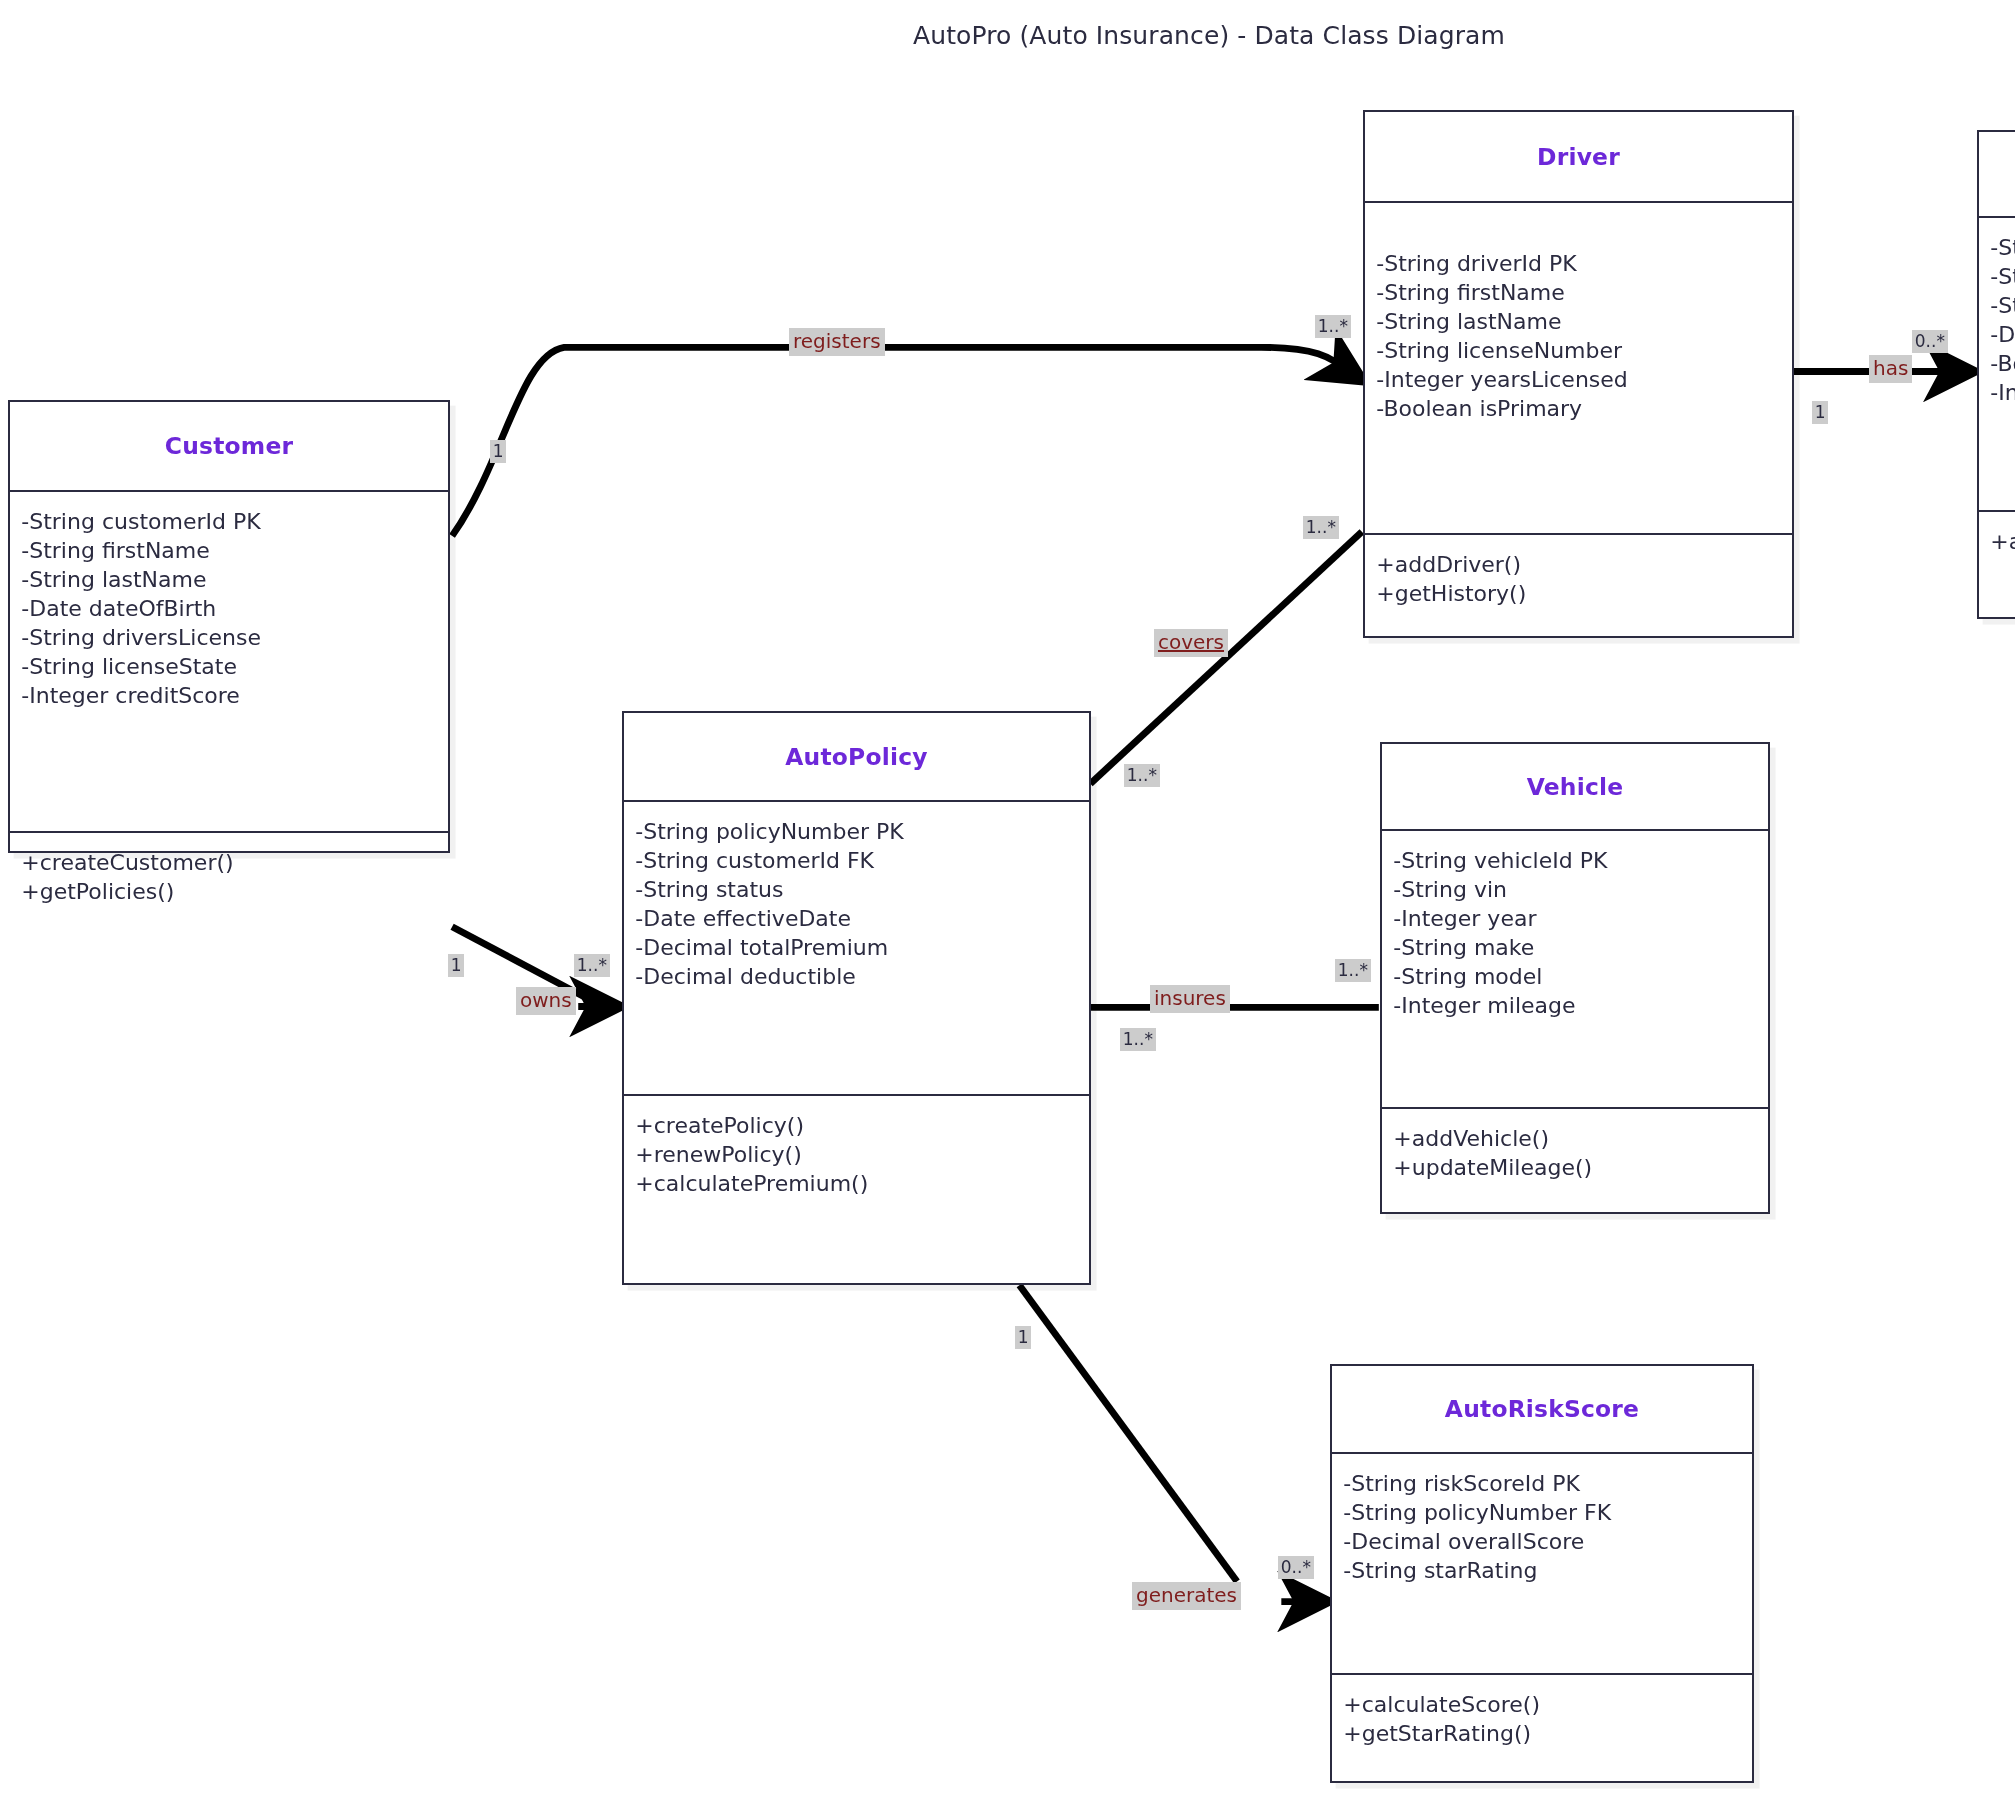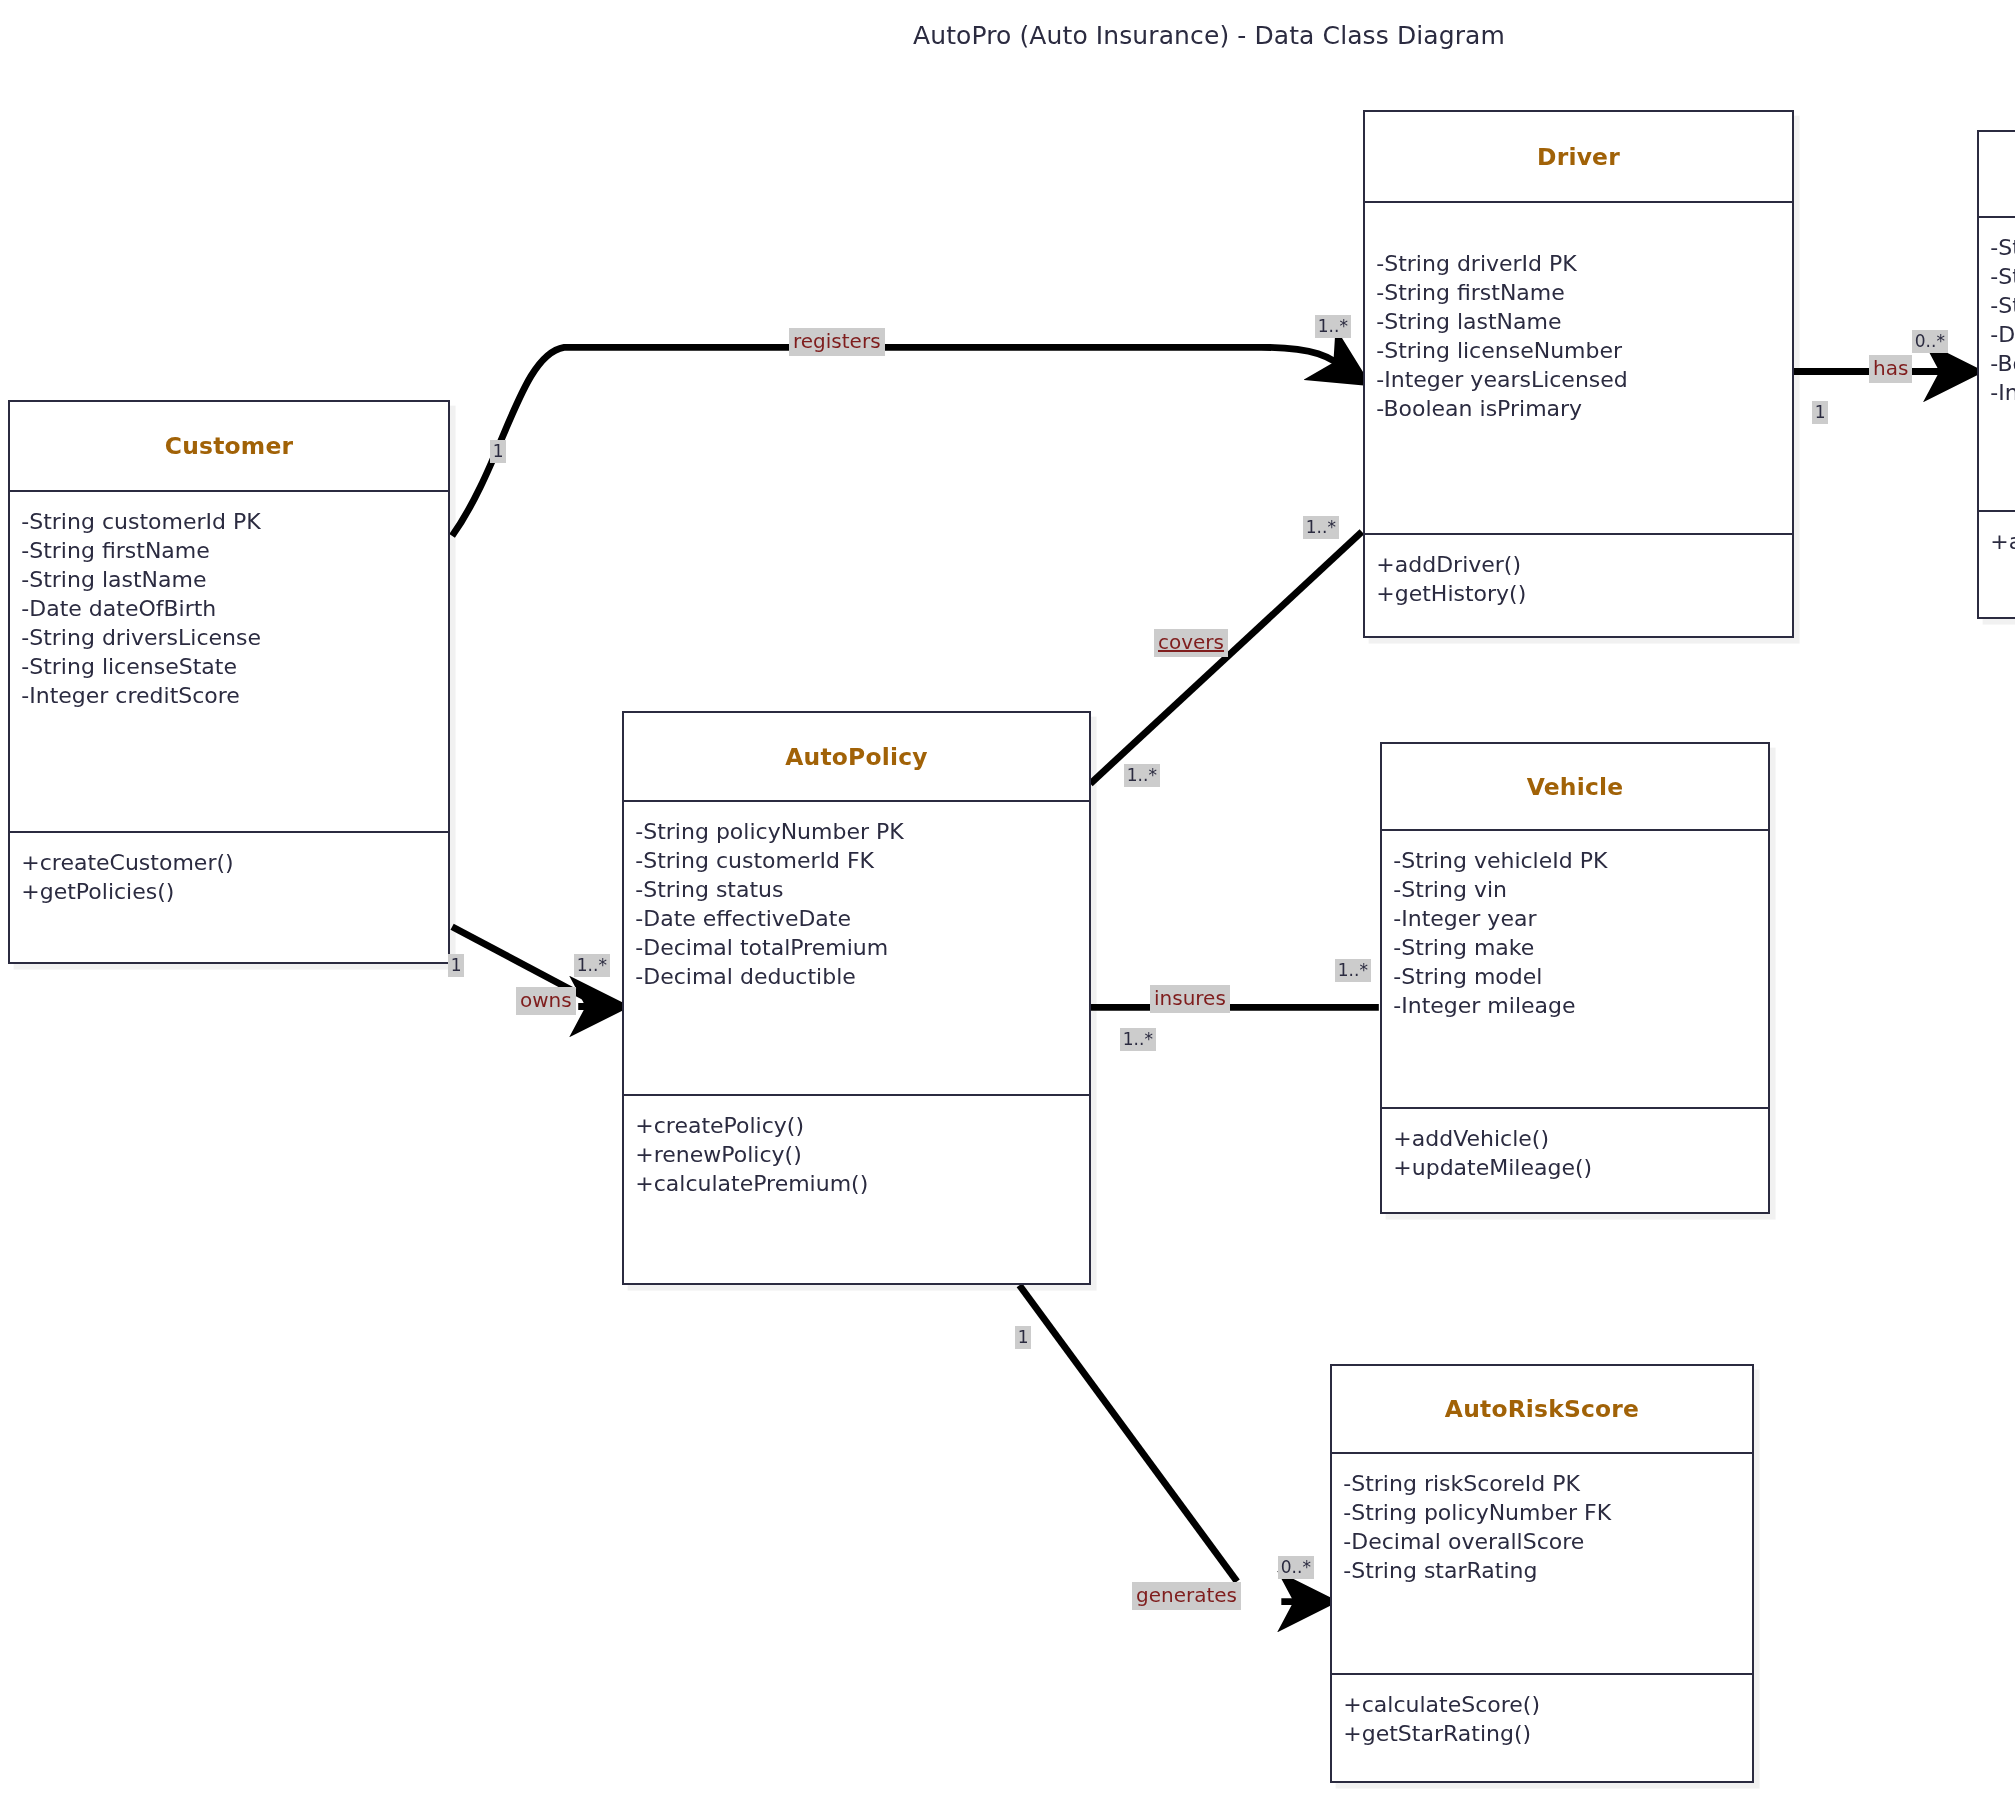--- a/index.html
+++ b/index.html
@@ -46,21 +46,21 @@
     z-index: 5;
   }
   .cls-header {
     box-sizing: border-box;
     display: flex;
     align-items: center;
     justify-content: center;
     border-bottom: 2.8px solid #2b2b40;
     font-weight: bold;
     font-size: 23.4px;
-    color: #a16207;
+    color: #6d28d9;
     letter-spacing: 0.2px;
   }
   .cls-attrs {
     box-sizing: border-box;
     border-bottom: 2.8px solid #2b2b40;
     padding: 14.5px 11.3px 12px 11.3px;
   }
   .cls-methods {
     box-sizing: border-box;
     padding: 14.5px 11.3px 12px 11.3px;
@@ -116,21 +116,21 @@
 
     <path d="M 1122 2300 L 1480 2490" fill="none" stroke="#000000" stroke-width="17"></path>
     <path d="M 1435 2498 L 1540 2498" fill="none" stroke="#000000" stroke-width="17" marker-end="url(#arrowOpen)"></path>
 
     <path d="M 2706 2500 L 3422 2500" fill="none" stroke="#000000" stroke-width="17"></path>
 
     <path d="M 2530 3190 L 3070 3925" fill="none" stroke="#000000" stroke-width="17"></path>
     <path d="M 3180 3975 L 3297 3975" fill="none" stroke="#000000" stroke-width="17" marker-end="url(#arrowOpen)"></path>
   </svg>
 
-  <div class="umlclass" style="left:8px; top:400px; width:442px; height:564px;">
+  <div class="umlclass" style="left:8px; top:400px; width:442px; height:453px;">
     <div class="cls-header" style="height:90px;">Customer</div>
     <div class="cls-attrs" style="height:341px;">
       <div class="member">-String customerId PK</div>
       <div class="member">-String firstName</div>
       <div class="member">-String lastName</div>
       <div class="member">-Date dateOfBirth</div>
       <div class="member">-String driversLicense</div>
       <div class="member">-String licenseState</div>
       <div class="member">-Integer creditScore</div>
     </div>

